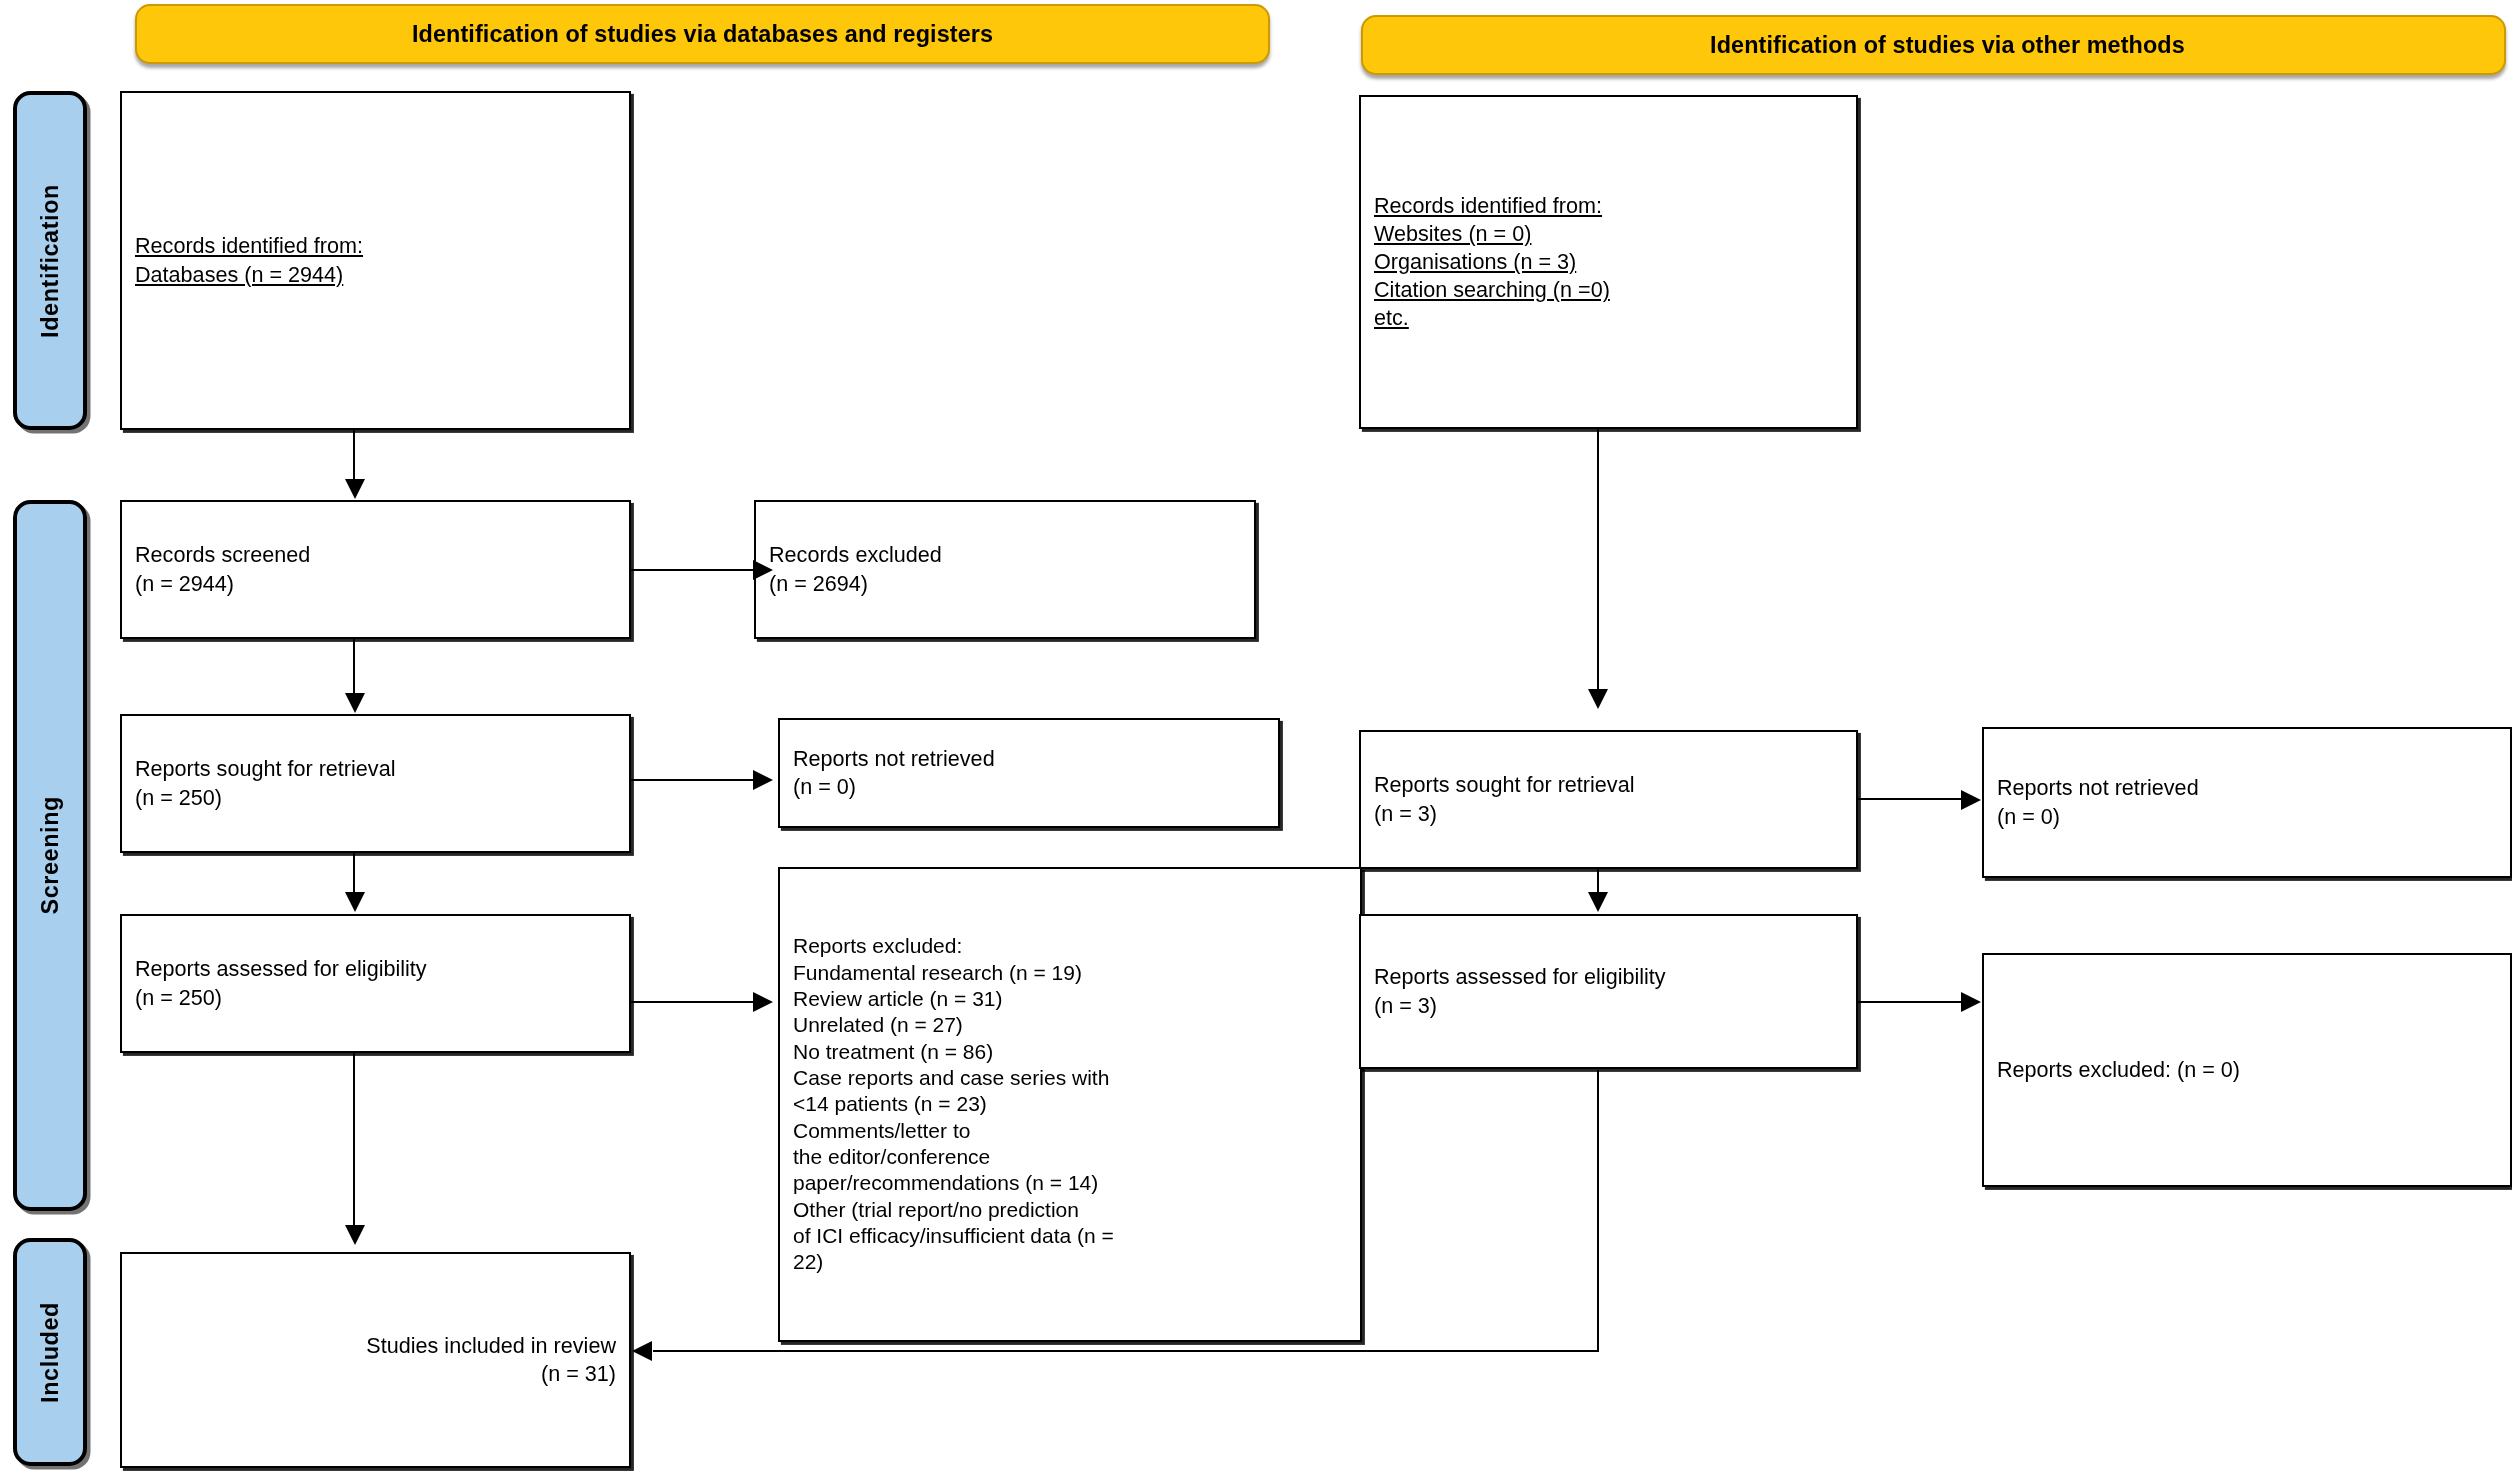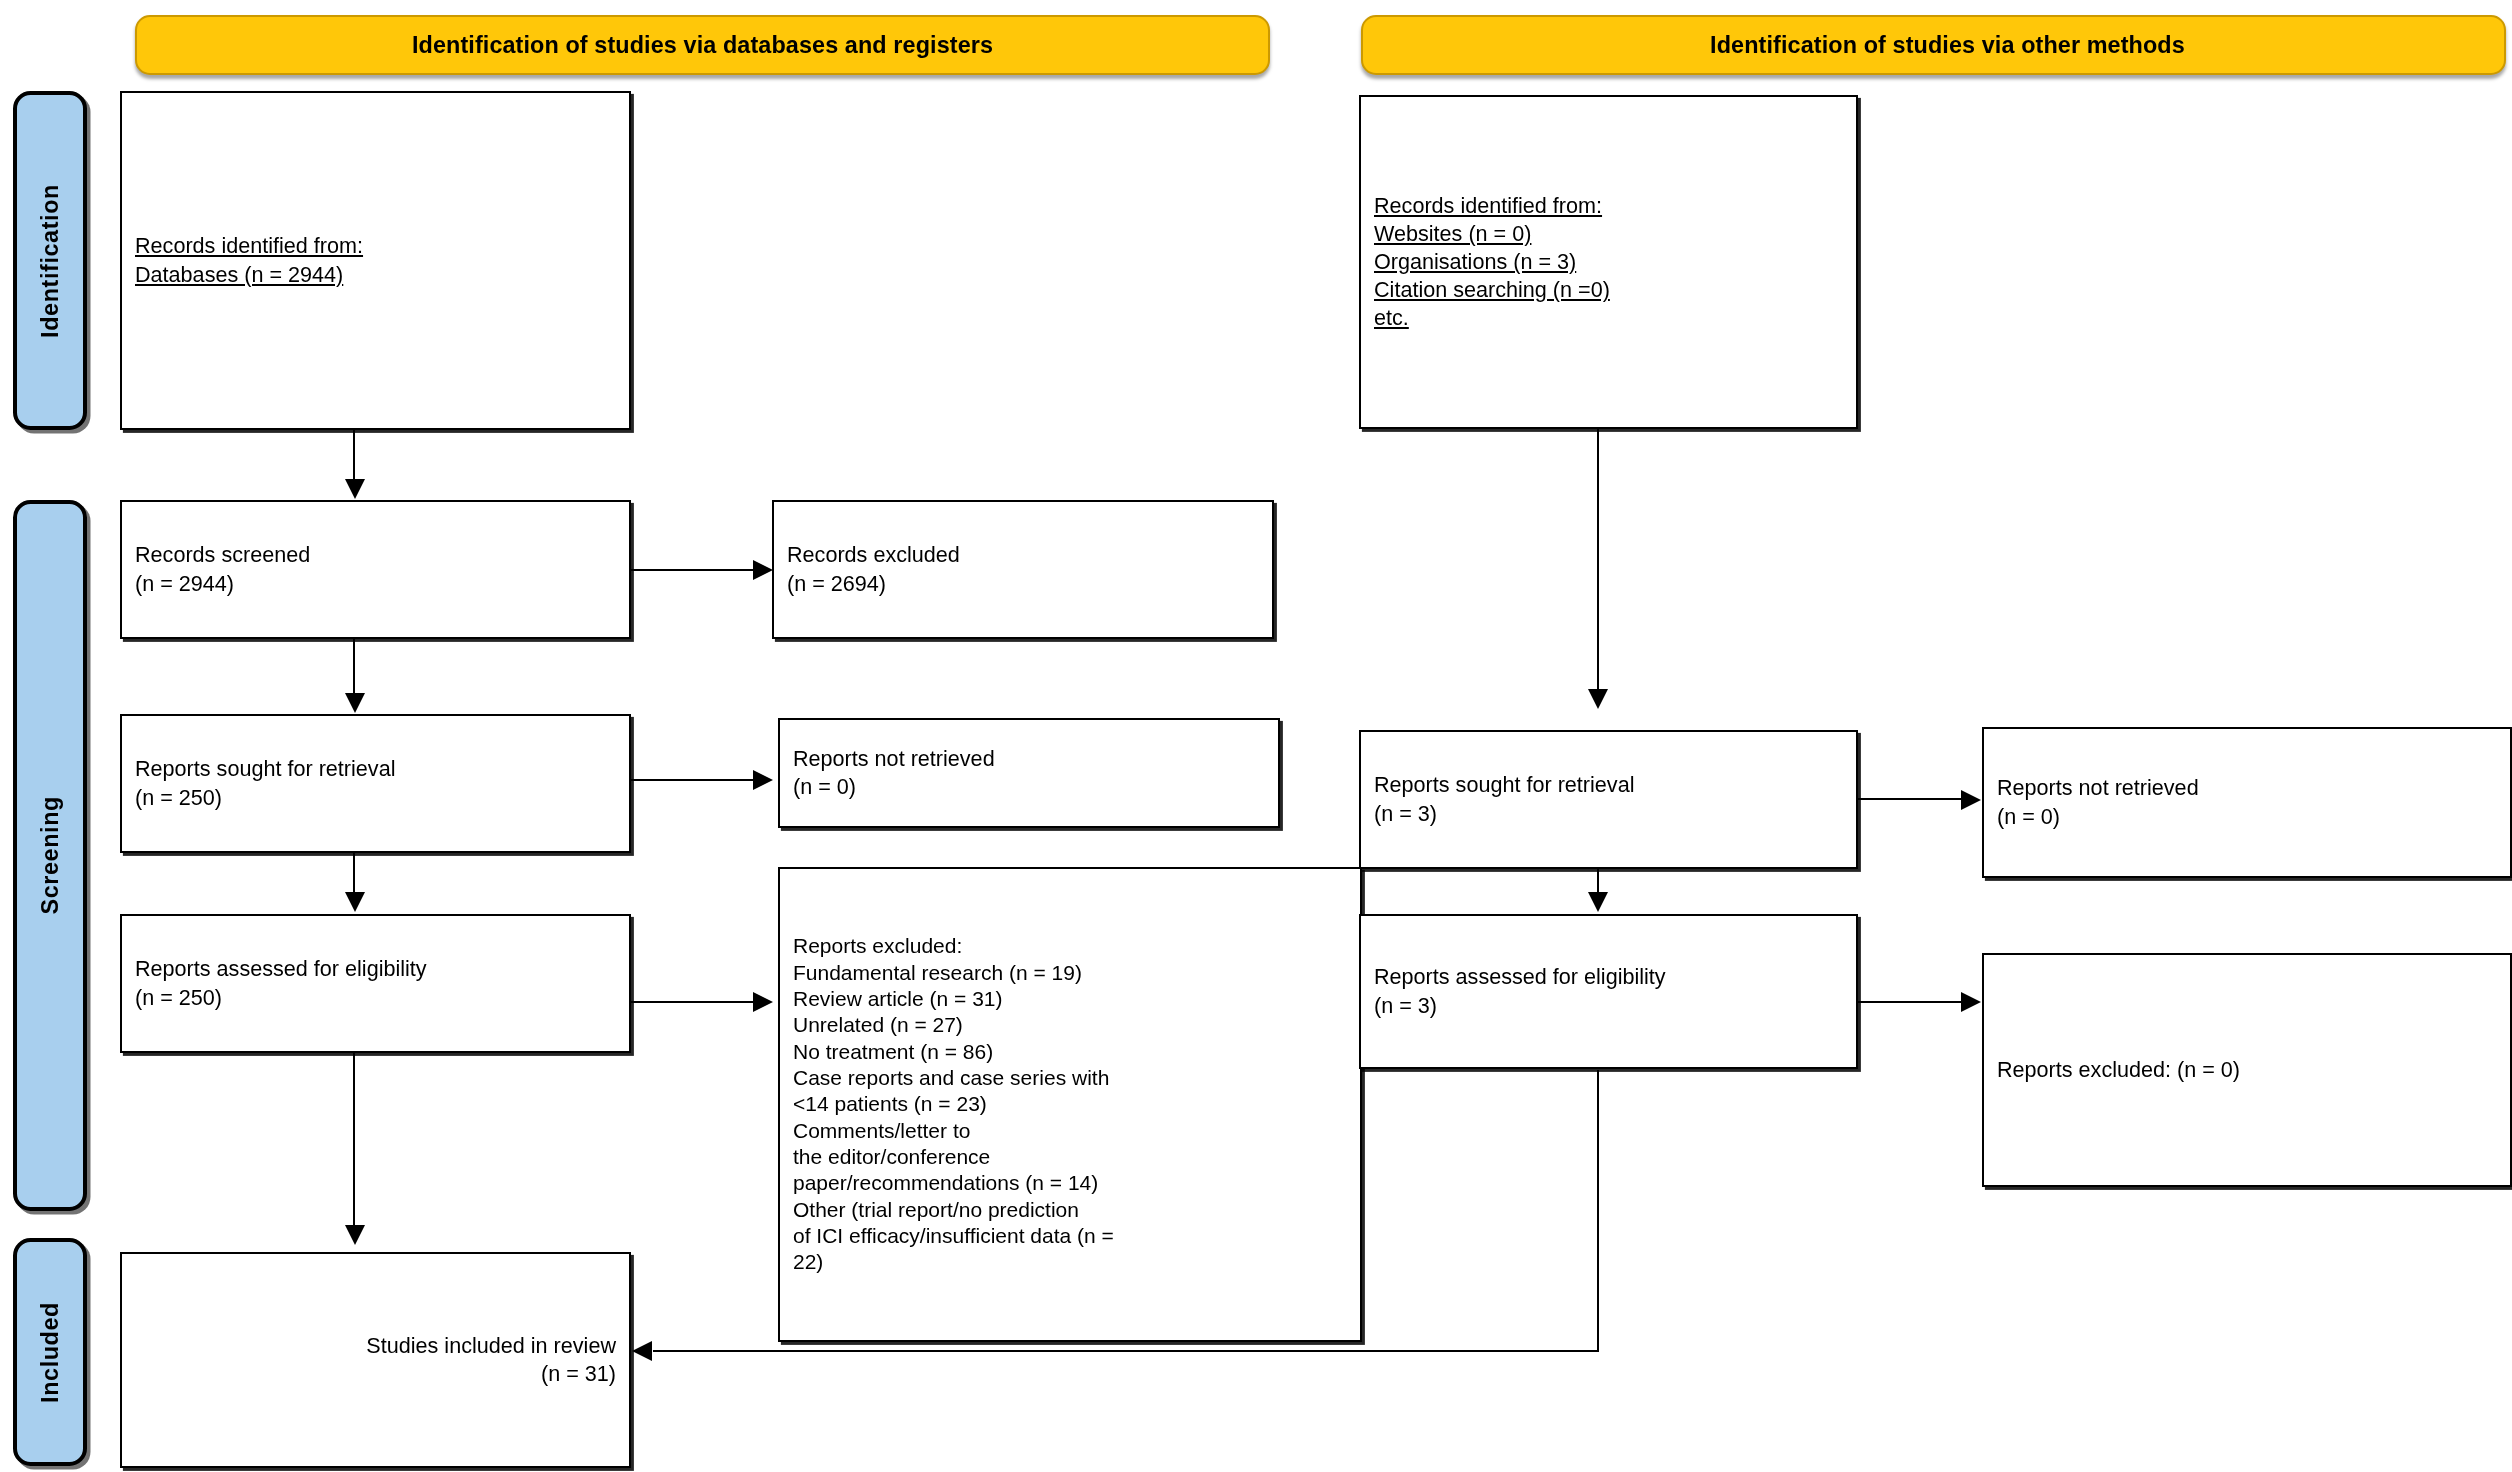--- a/index.html
+++ b/index.html
@@ -87,21 +87,21 @@
     border-top:10px solid transparent;
     border-bottom:10px solid transparent;
     border-right:20px solid #000;
   }
 </style>
 </head>
 <body>
 
 <div id="stage">
 
-  <div class="banner" style="left:135px;top:15px;width:1135px;height:60px;">
+  <div class="banner" style="left:135px;top:4px;width:1135px;height:60px;">
     <span>Identification of studies via databases and registers</span>
   </div>
 
   <div class="banner" style="left:1361px;top:15px;width:1145px;height:60px;padding-left:28px;">
     <span>Identification of studies via other methods</span>
   </div>
 
   <div class="stagepill" style="left:13px;top:91px;width:74px;height:339px;">
     <span>Identification</span>
   </div>
@@ -132,21 +132,21 @@
   <div class="fbox" style="left:120px;top:914px;width:511px;height:139px;">
     <div class="txt">Reports assessed for eligibility
 (n = 250)</div>
   </div>
 
   <div class="fbox" style="left:120px;top:1252px;width:511px;height:216px;text-align:right;">
     <div class="txt">Studies included in review
 (n = 31)</div>
   </div>
 
-  <div class="fbox" style="left:772px;top:500px;width:502px;height:139px;">
+  <div class="fbox" style="left:754px;top:500px;width:502px;height:139px;">
     <div class="txt">Records excluded
 (n = 2694)</div>
   </div>
 
   <div class="fbox" style="left:778px;top:718px;width:502px;height:110px;">
     <div class="txt">Reports not retrieved
 (n = 0)</div>
   </div>
 
   <div class="fbox" style="left:778px;top:867px;width:584px;height:475px;">

